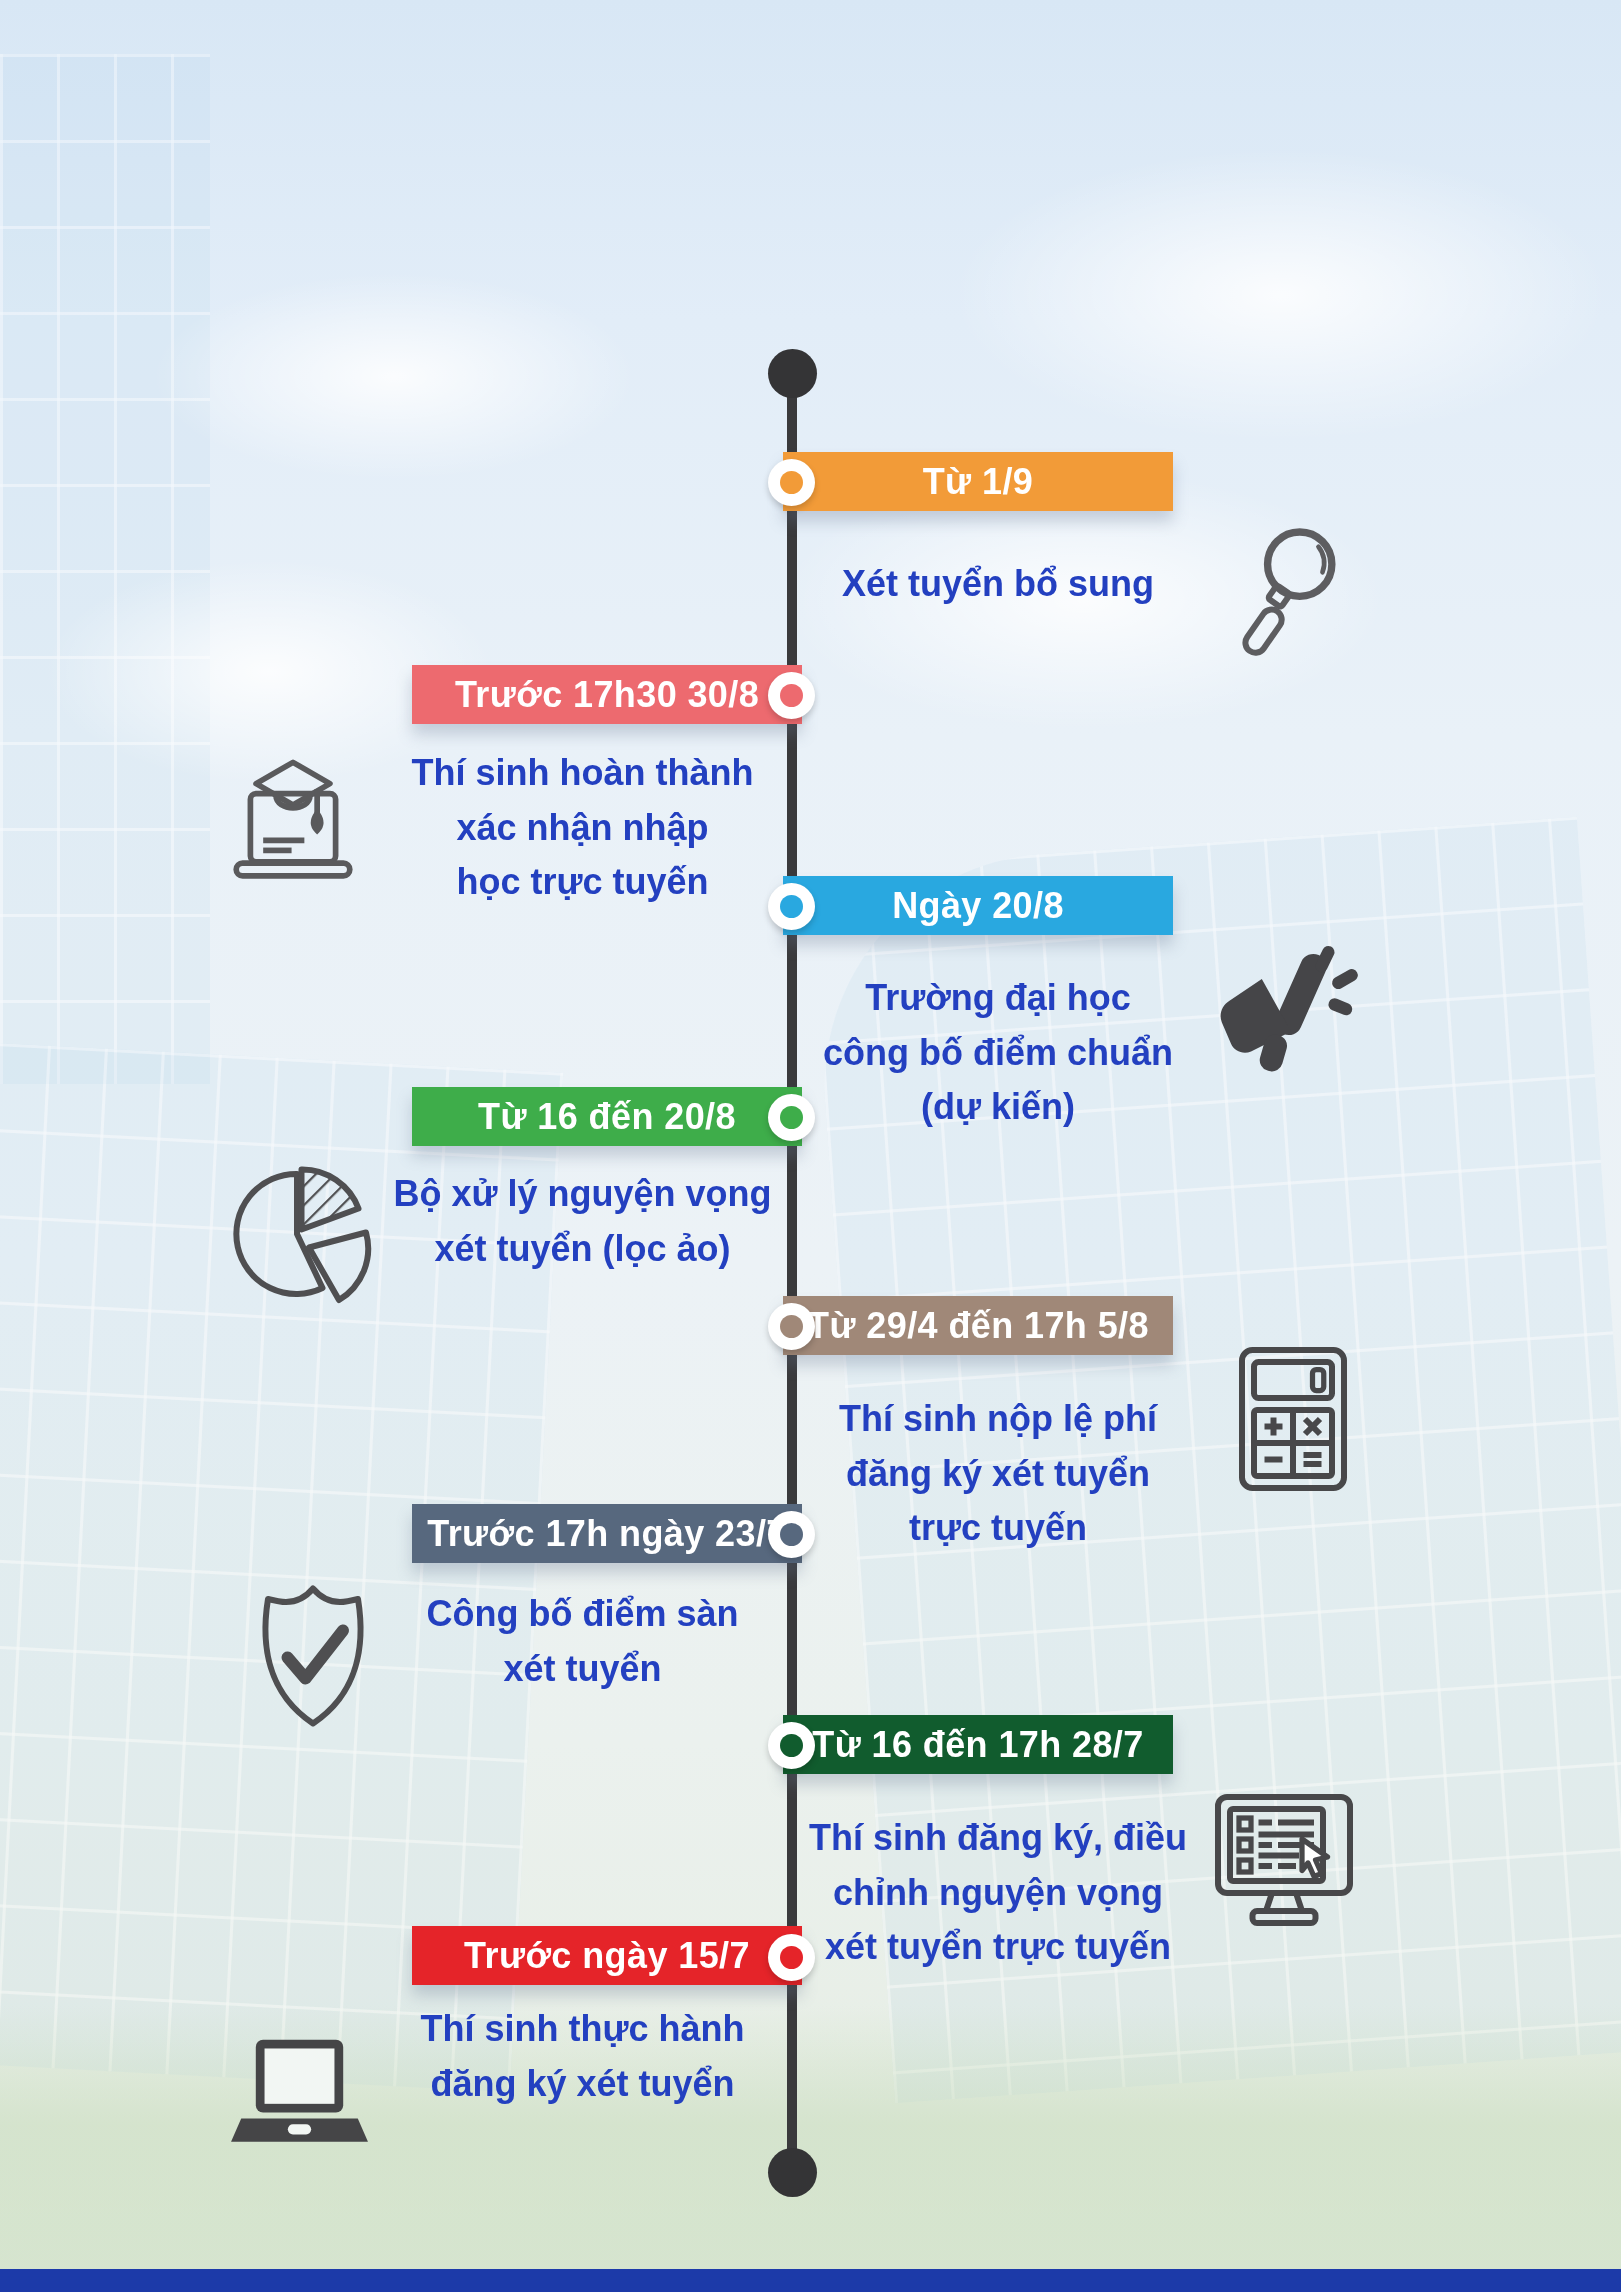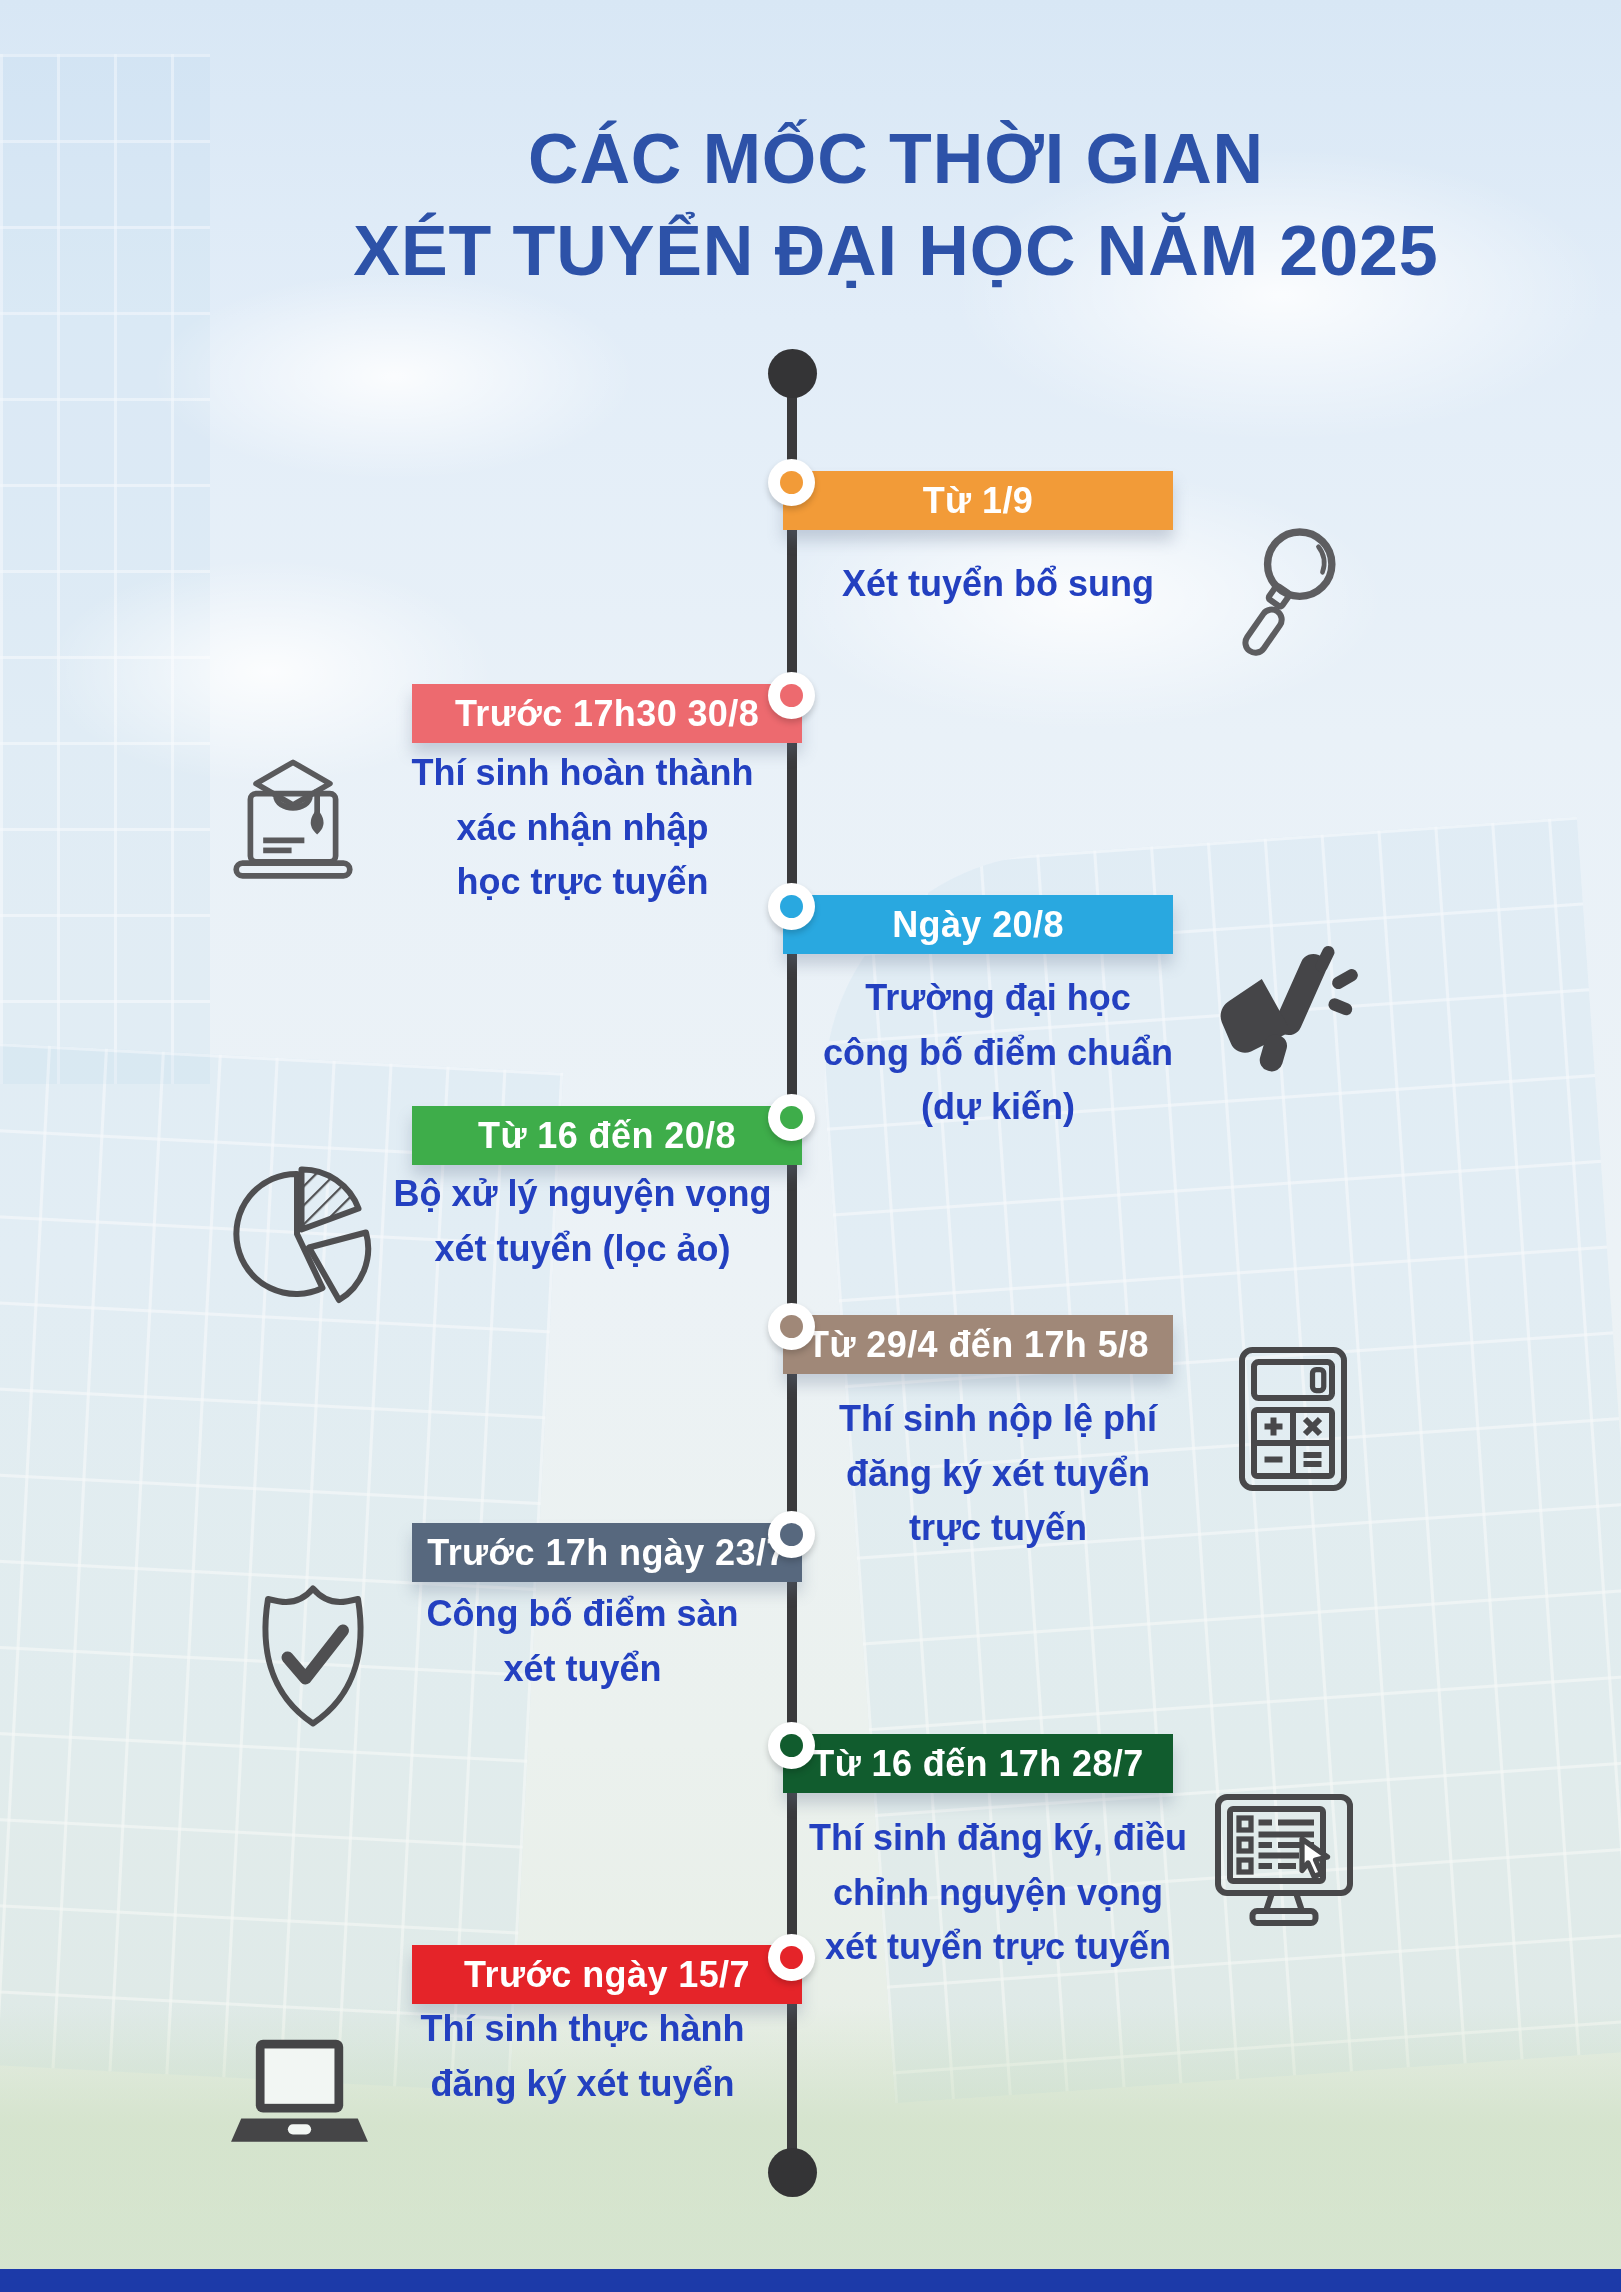--- a/index.html
+++ b/index.html
@@ -26,21 +26,21 @@
   .title{position:absolute;left:269px;top:113px;width:1254px;z-index:4;
     text-align:center;color:#2d52a8;font-weight:bold;font-size:70px;line-height:1.32;
     letter-spacing:0.9px;white-space:pre-line;}
 
   .tl-line{position:absolute;left:787px;top:373px;width:9.9px;height:1798px;background:#3a3a3c;z-index:1;}
   .tl-dot{position:absolute;left:768px;width:49px;height:49px;border-radius:50%;background:#343436;z-index:2;}
 
   .badge{position:absolute;width:390px;height:59px;z-index:2;
     display:flex;align-items:center;justify-content:center;
     color:#ffffff;font-weight:bold;font-size:36px;letter-spacing:0.4px;
-    box-shadow:0 10.7px 14.3px rgba(104,120,146,.30);margin-top:19px;}
+    box-shadow:0 10.7px 14.3px rgba(104,120,146,.30);}
   .badge.right{left:783px;}
   .badge.left{left:412px;}
 
   .marker{position:absolute;left:768px;width:47px;height:47px;border-radius:50%;background:#ffffff;z-index:3;
     display:flex;align-items:center;justify-content:center;box-shadow:0 3.6px 6.3px rgba(0,0,0,.18);}
   .marker-inner{width:23px;height:23px;border-radius:50%;}
 
   .desc{position:absolute;z-index:2;text-align:center;color:#2340c0;font-weight:bold;
     font-size:36px;line-height:1.52;white-space:pre-line;}
   .desc.right{left:792px;width:412px;margin-top:20px;}
@@ -58,22 +58,20 @@
   <div class="bg-slab" style="left:0;top:54px;width:210px;height:1030px;"></div>
   <div class="bg-slab" style="left:851px;top:842px;width:770px;height:1236px;transform:rotate(-4deg);border-radius:233px 0 0 0;"></div>
   <div class="bg-slab" style="left:-36px;top:1057px;width:573px;height:1021px;transform:rotate(3deg);"></div>
   <div class="cloud" style="left:940px;top:143px;width:681px;height:304px;"></div>
   <div class="cloud" style="left:143px;top:269px;width:502px;height:215px;"></div>
   <div class="cloud" style="left:770px;top:466px;width:627px;height:269px;"></div>
   <div class="cloud" style="left:36px;top:555px;width:466px;height:233px;"></div>
   <div class="bg-green" style="top:2006px;height:264px;"></div>
 
 
-  <div class="title">CÁC MỐC THỜI GIAN
-XÉT TUYỂN ĐẠI HỌC NĂM 2025</div>
 
   <div class="tl-line"></div>
   <div class="tl-dot" style="top:349px;"></div>
   <div class="tl-dot" style="top:2148px;"></div>
 
   <div>
     <div class="badge right" style="top: 452px; background-color: rgb(242, 155, 56);">Từ 1/9</div>
     <div class="marker" style="top:459px;">
       <div class="marker-inner" style="background-color: rgb(242, 155, 56);"></div>
     </div>

